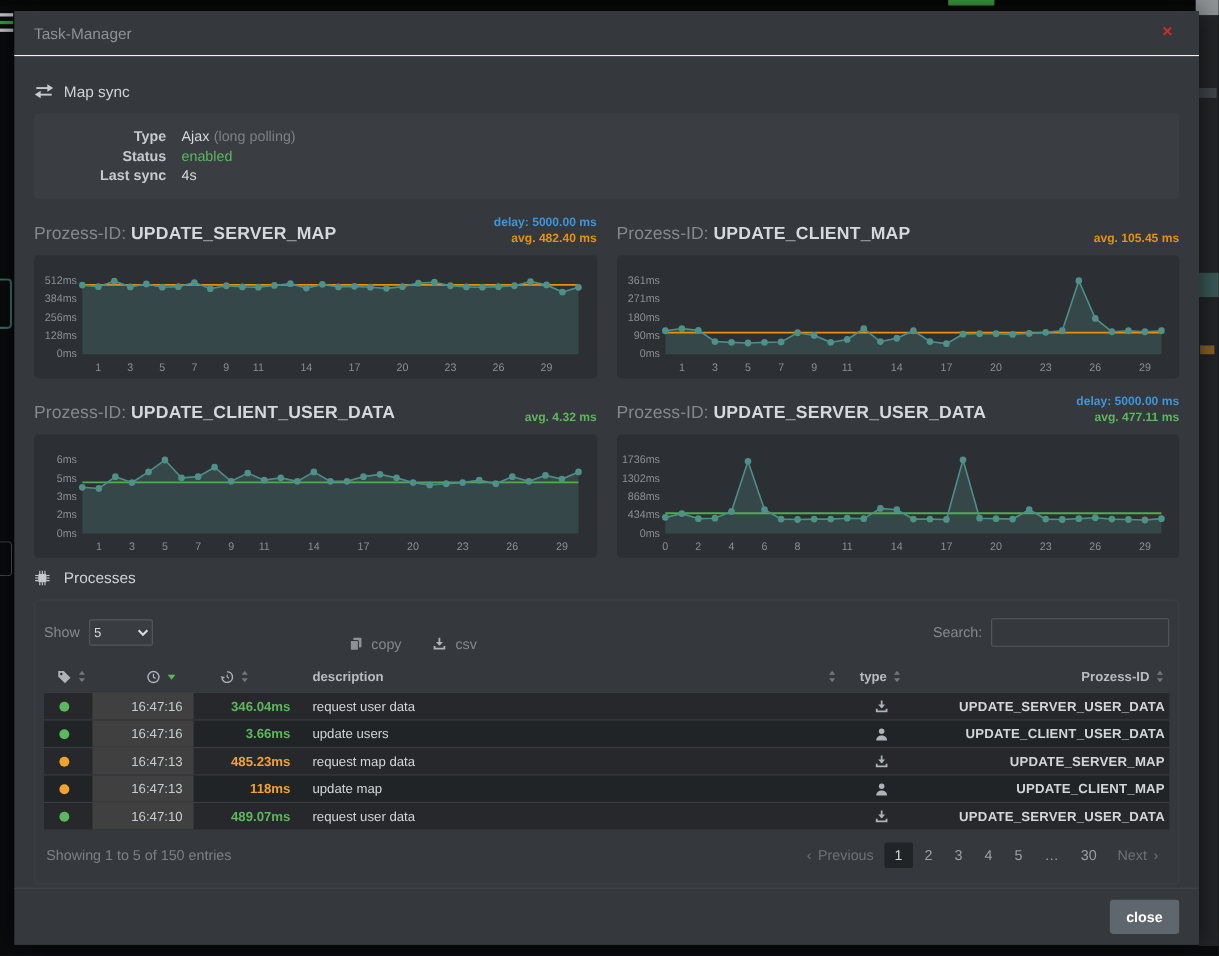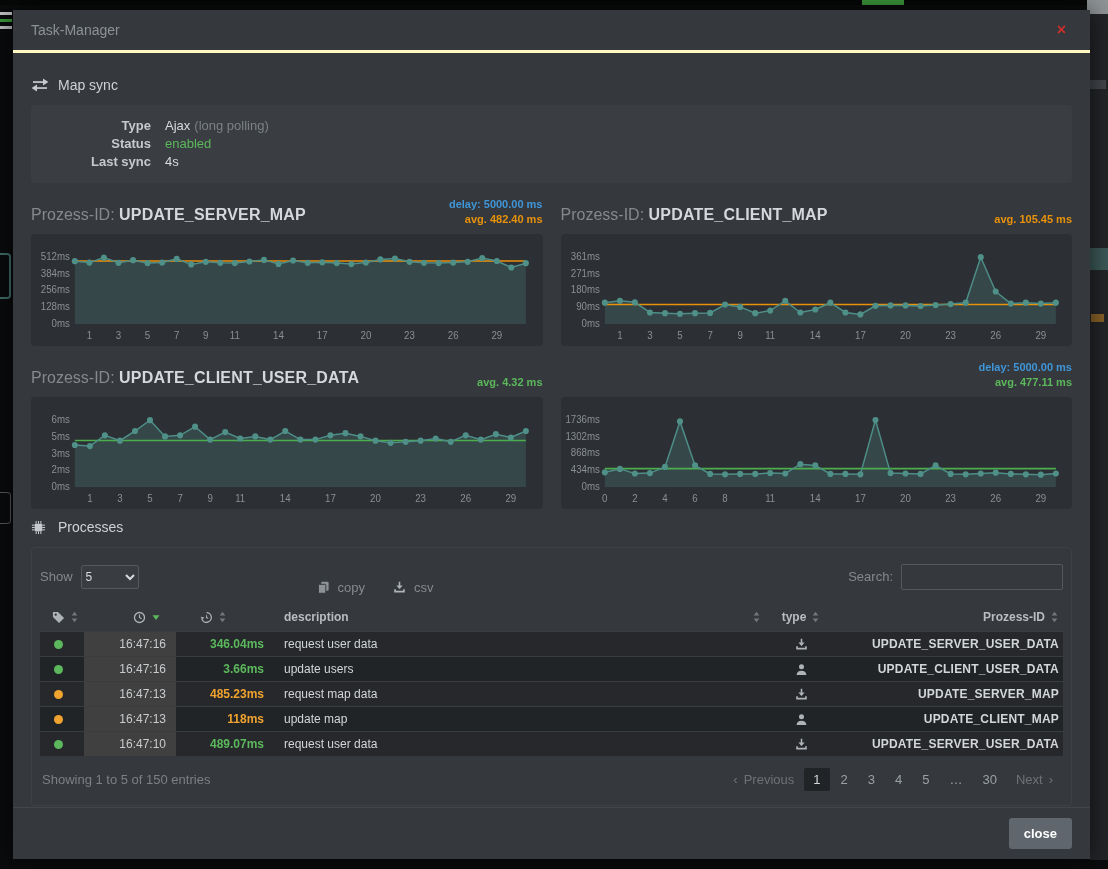--- a/index.html
+++ b/index.html
@@ -15,21 +15,21 @@
   .bg-strip-right{position:absolute;left:1090px;top:14px;width:18px;height:846px;background:#232528;}
   .bg-frag{position:absolute;}
   
   .modal{
     position:absolute;left:13px;top:10px;width:1077px;height:849px;
     background:#35383c;display:flex;flex-direction:column;
     box-shadow:0 0 24px rgba(0,0,0,.65);
   }
   .modal-header{
     flex:0 0 40px;display:flex;align-items:center;padding:0 18px;
-    border-bottom:3px solid #fef9c3;
+    border-bottom:1px solid #fef9c3;
   }
   .modal-title{color:#8d9296;font-size:14px;flex:1;}
   .modal-x{color:#c9302c;font-weight:bold;font-size:16px;cursor:pointer;background:none;border:none;line-height:1;font-family:"Liberation Sans",sans-serif;}
   .modal-body{flex:1;padding:14px 18px 0;overflow:hidden;}
   .section-heading{display:flex;align-items:center;gap:9px;color:#ced2d5;font-size:14px;margin:10px 0 12px;}
   .section-heading .ic{width:18px;height:15px;display:inline-flex;}
   
   .info-box{background:#3a3d42;border-radius:3px;padding:12px 0;margin-bottom:12px;}
   .info-row{display:flex;font-size:13px;line-height:18px;}
   .info-label{width:120px;text-align:right;font-weight:bold;color:#c6cacd;padding-right:14px;flex:none;}
@@ -338,20 +338,21 @@
               <text x="351.3" y="103" text-anchor="middle" class="tick">20</text>
               <text x="397.7" y="103" text-anchor="middle" class="tick">23</text>
               <text x="444.1" y="103" text-anchor="middle" class="tick">26</text>
               <text x="490.5" y="103" text-anchor="middle" class="tick">29</text>
             </svg>
         </div>
       </div>
 
       <div class="chart-block">
         <div class="chart-head">
+          <span class="chart-title"><span>Prozess-ID:</span> <b>UPDATE_SERVER_USER_DATA</b></span>
           <span class="chart-stats">
             <div class="stat-delay" style="color: rgb(63, 150, 217);">delay: 5000.00 ms</div>
             <div class="stat-avg" style="color: rgb(92, 184, 92);">avg. 477.11 ms</div>
           </span>
         </div>
         <div class="chart-panel">
           <svg viewBox="0 0 520 108" preserveAspectRatio="none">
               <path d="M42,88 L42.0,73.3 L57.5,69.9 L72.9,74.5 L88.4,74.1 L103.9,67.9 L119.3,22.4 L134.8,66.4 L150.3,74.9 L165.7,75.3 L181.2,74.9 L196.7,74.9 L212.1,74.1 L227.6,74.5 L243.1,65.2 L258.5,66.4 L274.0,74.9 L289.5,74.9 L304.9,75.3 L320.4,21.0 L335.9,74.1 L351.3,74.5 L366.8,74.9 L382.3,66.4 L397.7,74.9 L413.2,75.3 L428.7,74.5 L444.1,73.7 L459.6,74.9 L475.1,75.3 L490.5,75.7 L506.0,74.5 L506,88 Z" fill="rgba(79,144,137,0.25)"></path>
               <line x1="42" x2="506" y1="69.59445390781562" y2="69.59445390781562" stroke="#4cae4c" stroke-width="1.6"></line>
               <polyline points="42.0,73.3 57.5,69.9 72.9,74.5 88.4,74.1 103.9,67.9 119.3,22.4 134.8,66.4 150.3,74.9 165.7,75.3 181.2,74.9 196.7,74.9 212.1,74.1 227.6,74.5 243.1,65.2 258.5,66.4 274.0,74.9 289.5,74.9 304.9,75.3 320.4,21.0 335.9,74.1 351.3,74.5 366.8,74.9 382.3,66.4 397.7,74.9 413.2,75.3 428.7,74.5 444.1,73.7 459.6,74.9 475.1,75.3 490.5,75.7 506.0,74.5" fill="none" stroke="#4e8e88" stroke-width="1.5"></polyline>

